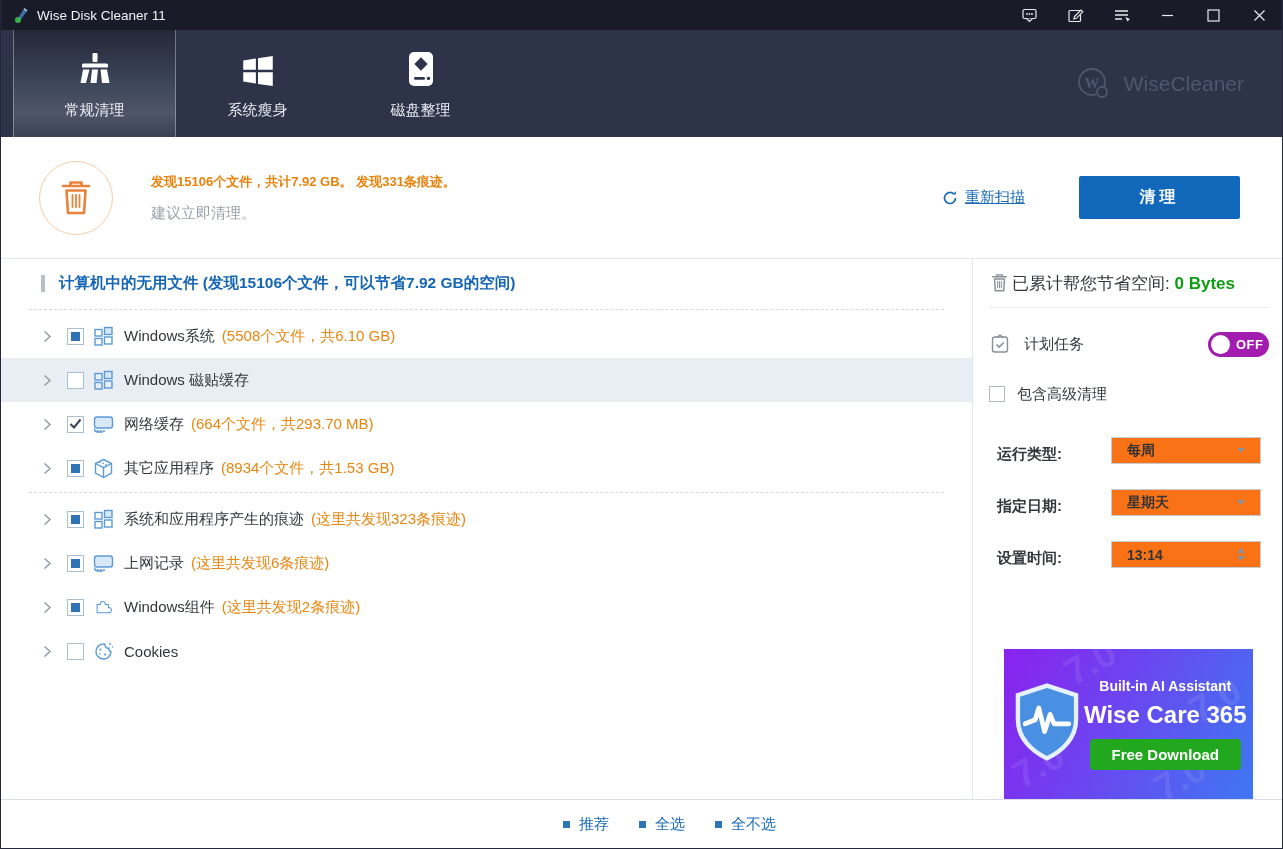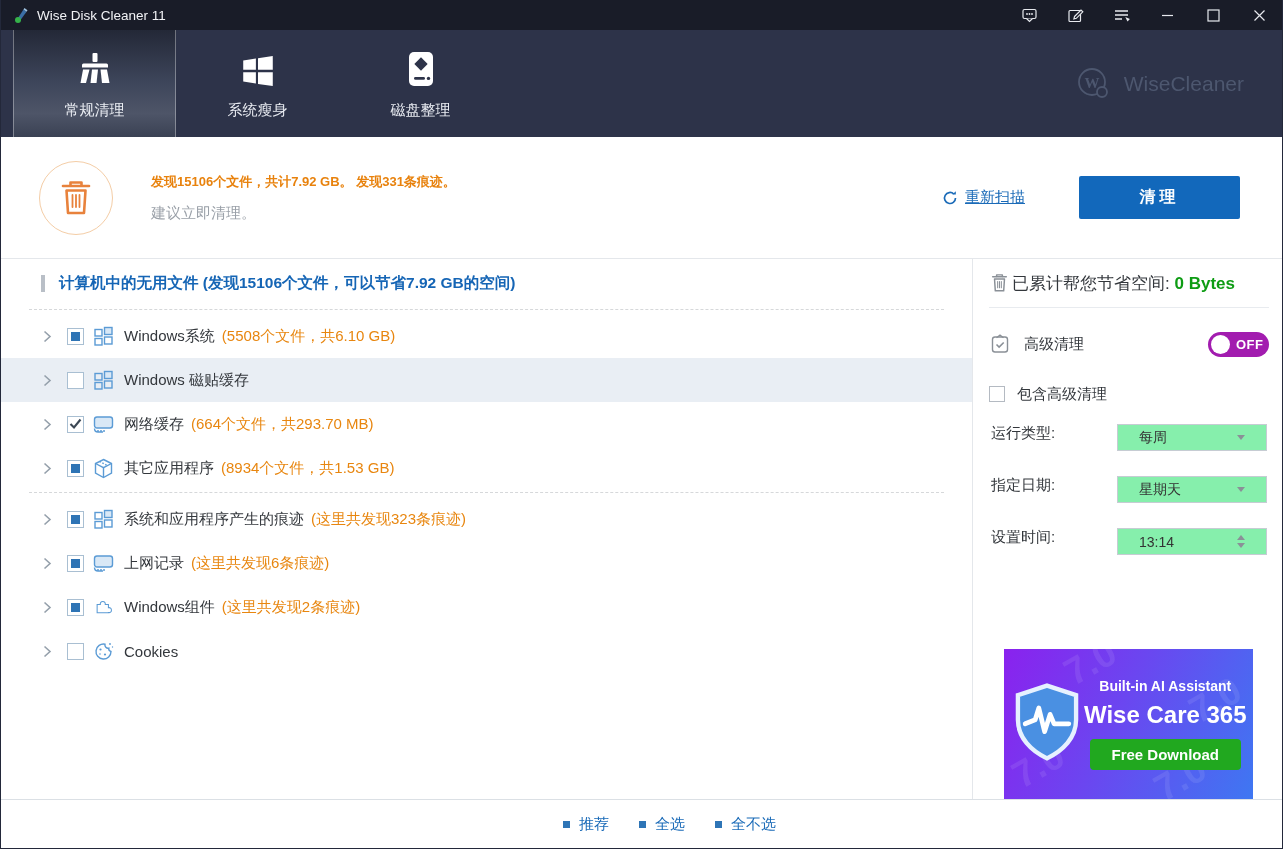--- a/index.html
+++ b/index.html
@@ -52,23 +52,23 @@
   .sidebar { flex:1 1 auto; border-left:1px solid #e4e7eb; display:flex; flex-direction:column; min-height:0; }
   .saved-row { height:49px; margin:0 16px; display:flex; align-items:center; gap:2px; border-bottom:1px solid #e8ebef; font-size:17px; color:#33373c; }
   .saved-val { color:#0e9c14; font-weight:bold; }
   .schedule-row { margin:14px 16px 0; height:44px; display:flex; align-items:center; }
   .schedule-label { font-size:15px; color:#33373c; margin-left:13px; }
   .toggle { margin-left:auto; width:61px; height:25px; border-radius:13px; background:#a21caf; display:flex; align-items:center; cursor:pointer; }
   .knob { width:19px; height:19px; border-radius:50%; background:#fff; margin-left:3px; }
   .toggle-txt { color:#fff; font-weight:bold; font-size:13px; margin-left:6px; letter-spacing:.5px; }
   .include-row { margin:10px 16px 0; height:36px; display:flex; align-items:center; gap:12px; font-size:15px; color:#33373c; }
   .side-cb { width:16px; height:16px; border:1px solid #b4bac2; background:#fff; cursor:pointer; }
-  .form-row { margin:12px 18px 0; height:40px; display:flex; align-items:flex-start; justify-content:space-between; }
+  .form-row { margin:12px 24px 0; height:40px; display:flex; align-items:flex-end; justify-content:space-between;font-weight:bold; }
   .form-label { font-size:15px; color:#33373c; }
-  .ctrl { width:150px; height:27px; border:1px solid #c6ccd3; background:#86efac; display:flex; align-items:center; padding:0 21px; font-size:14px; color:#333; cursor:pointer; }
+  .ctrl { width:150px; height:27px; border:1px solid #c6ccd3; background:#f97316; display:flex; align-items:center; padding:0 15px; font-size:14px; color:#333; cursor:pointer; }
   .ctrl .val { flex:1; }
   .caret { width:0; height:0; border-left:4.5px solid transparent; border-right:4.5px solid transparent; border-top:5px solid #8a9097; }
   .spin { display:flex; flex-direction:column; gap:3px; align-items:center; }
   .up { width:0; height:0; border-left:4px solid transparent; border-right:4px solid transparent; border-bottom:5px solid #8a9097; }
   .dn { width:0; height:0; border-left:4px solid transparent; border-right:4px solid transparent; border-top:5px solid #8a9097; }
 
   
   .ad { margin:auto 32px 0 31px; width:249px; height:150px; background:linear-gradient(115deg,#8a22ee 0%,#6b46f0 45%,#3e77f2 100%); display:flex; align-items:center; padding:0 8px 0 6px; position:relative; overflow:hidden; cursor:pointer; }
   .wm { position:absolute; color:rgba(255,255,255,.09); font-weight:bold; font-size:38px; transform:rotate(-30deg); }
   .ad-right { flex:1; display:flex; flex-direction:column; align-items:center; gap:7px; position:relative; }
@@ -382,21 +382,21 @@
             <path d="M16.5 18v12M20 18v12M23.5 18v12" stroke-width="2"></path>
           </svg>
         <span><span>已累计帮您节省空间:</span> <span class="saved-val">0 Bytes</span></span>
       </div>
       <div class="schedule-row">
         <svg width="22" height="22" viewBox="0 0 22 22" fill="none" stroke="#8a9097" stroke-width="1.4">
             <rect x="3.5" y="4" width="15" height="15" rx="2.5"></rect>
             <path d="M7.5 4.8l3.5-2.6 3.5 2.6"></path>
             <path d="M7.5 11.5l2.6 2.6 4.6-4.6" stroke-width="1.6"></path>
           </svg>
-        <span class="schedule-label">高级清理</span>
+        <span class="schedule-label">计划任务</span>
         <div class="toggle">
           <span class="knob"></span>
           <span class="toggle-txt">OFF</span>
         </div>
       </div>
       <div class="include-row">
         <span class="side-cb"></span>
         <span>包含高级清理</span>
       </div>
       <div id="schedule-form">

